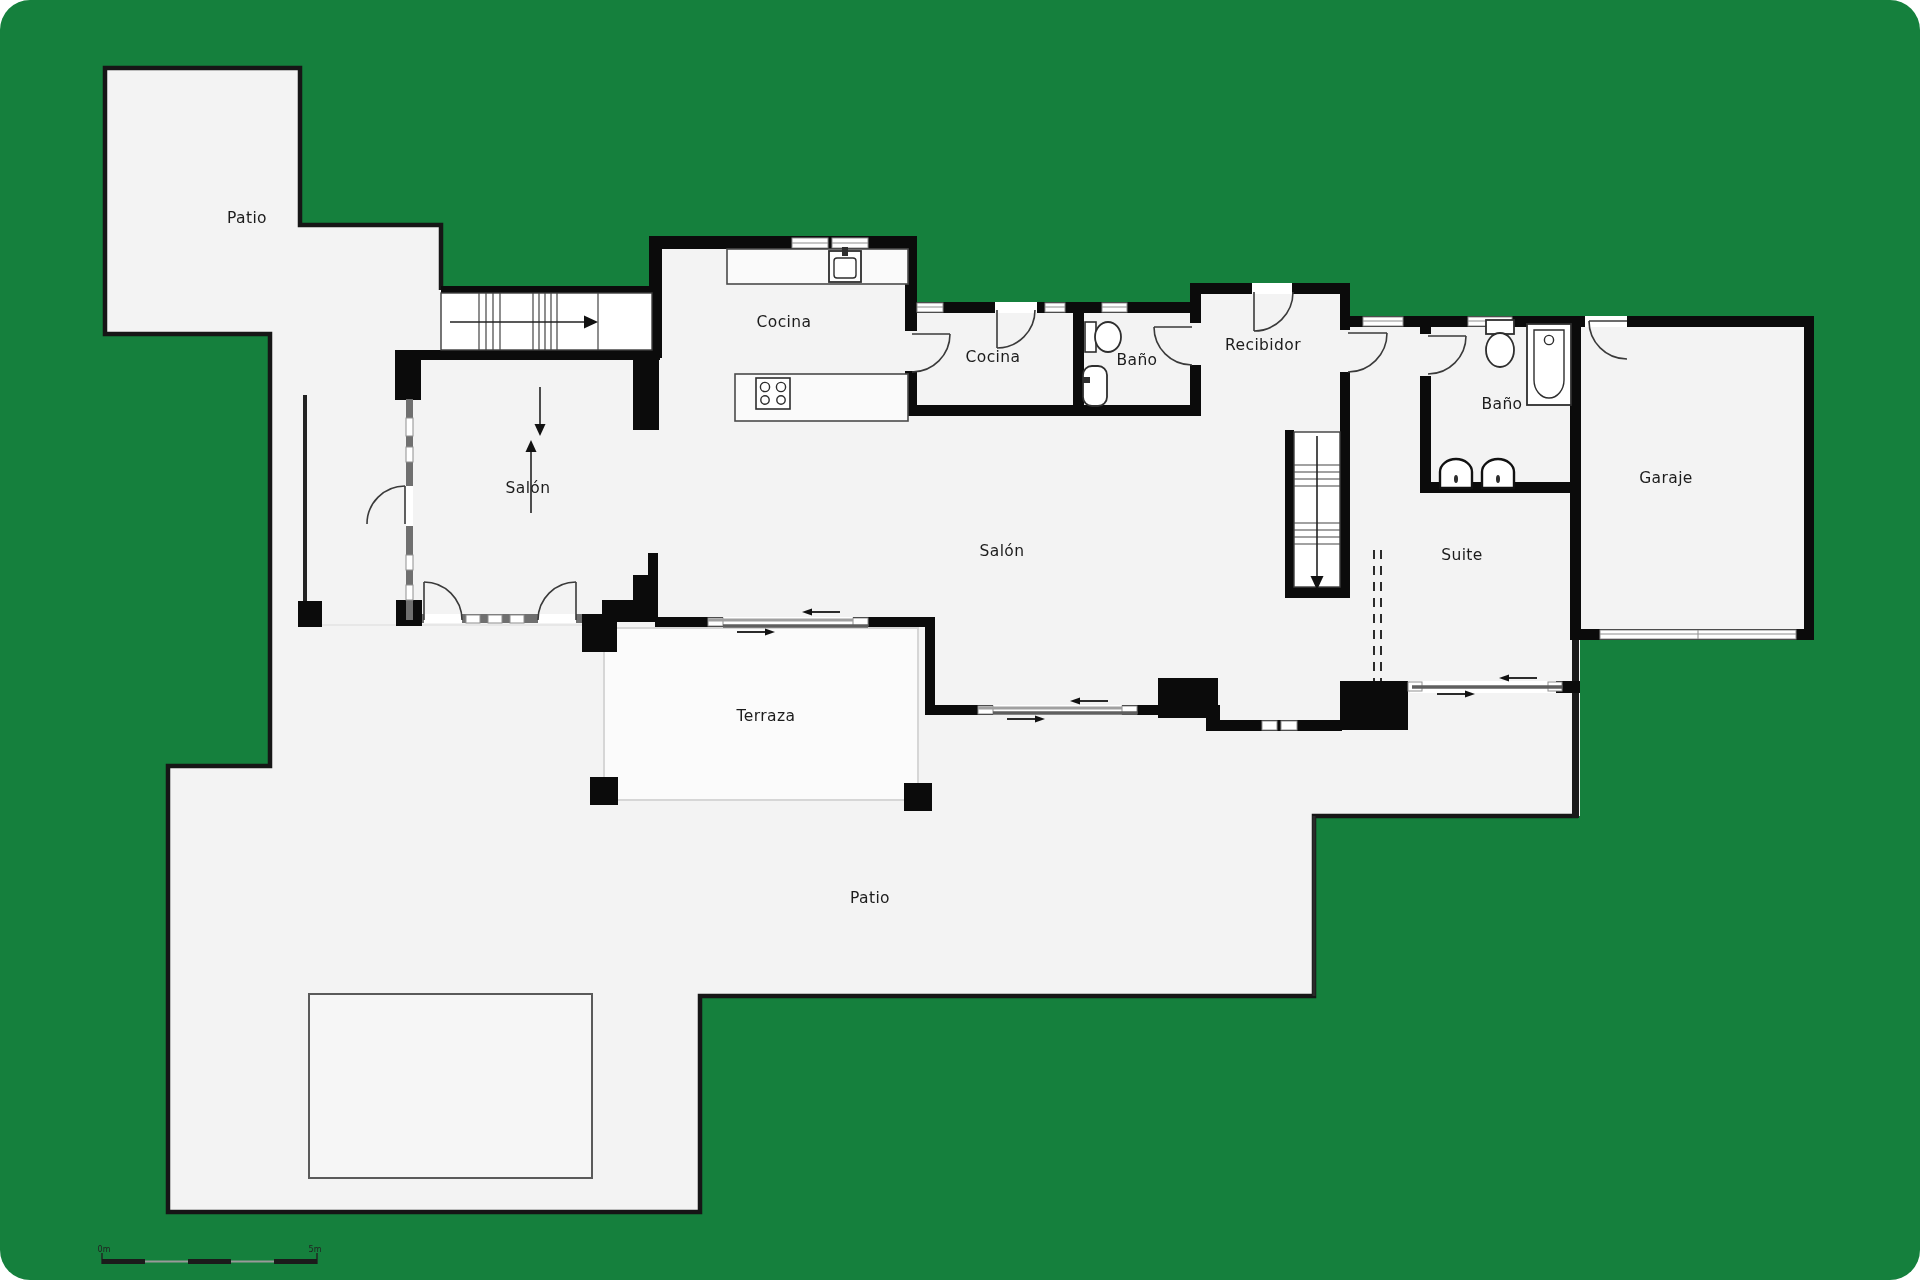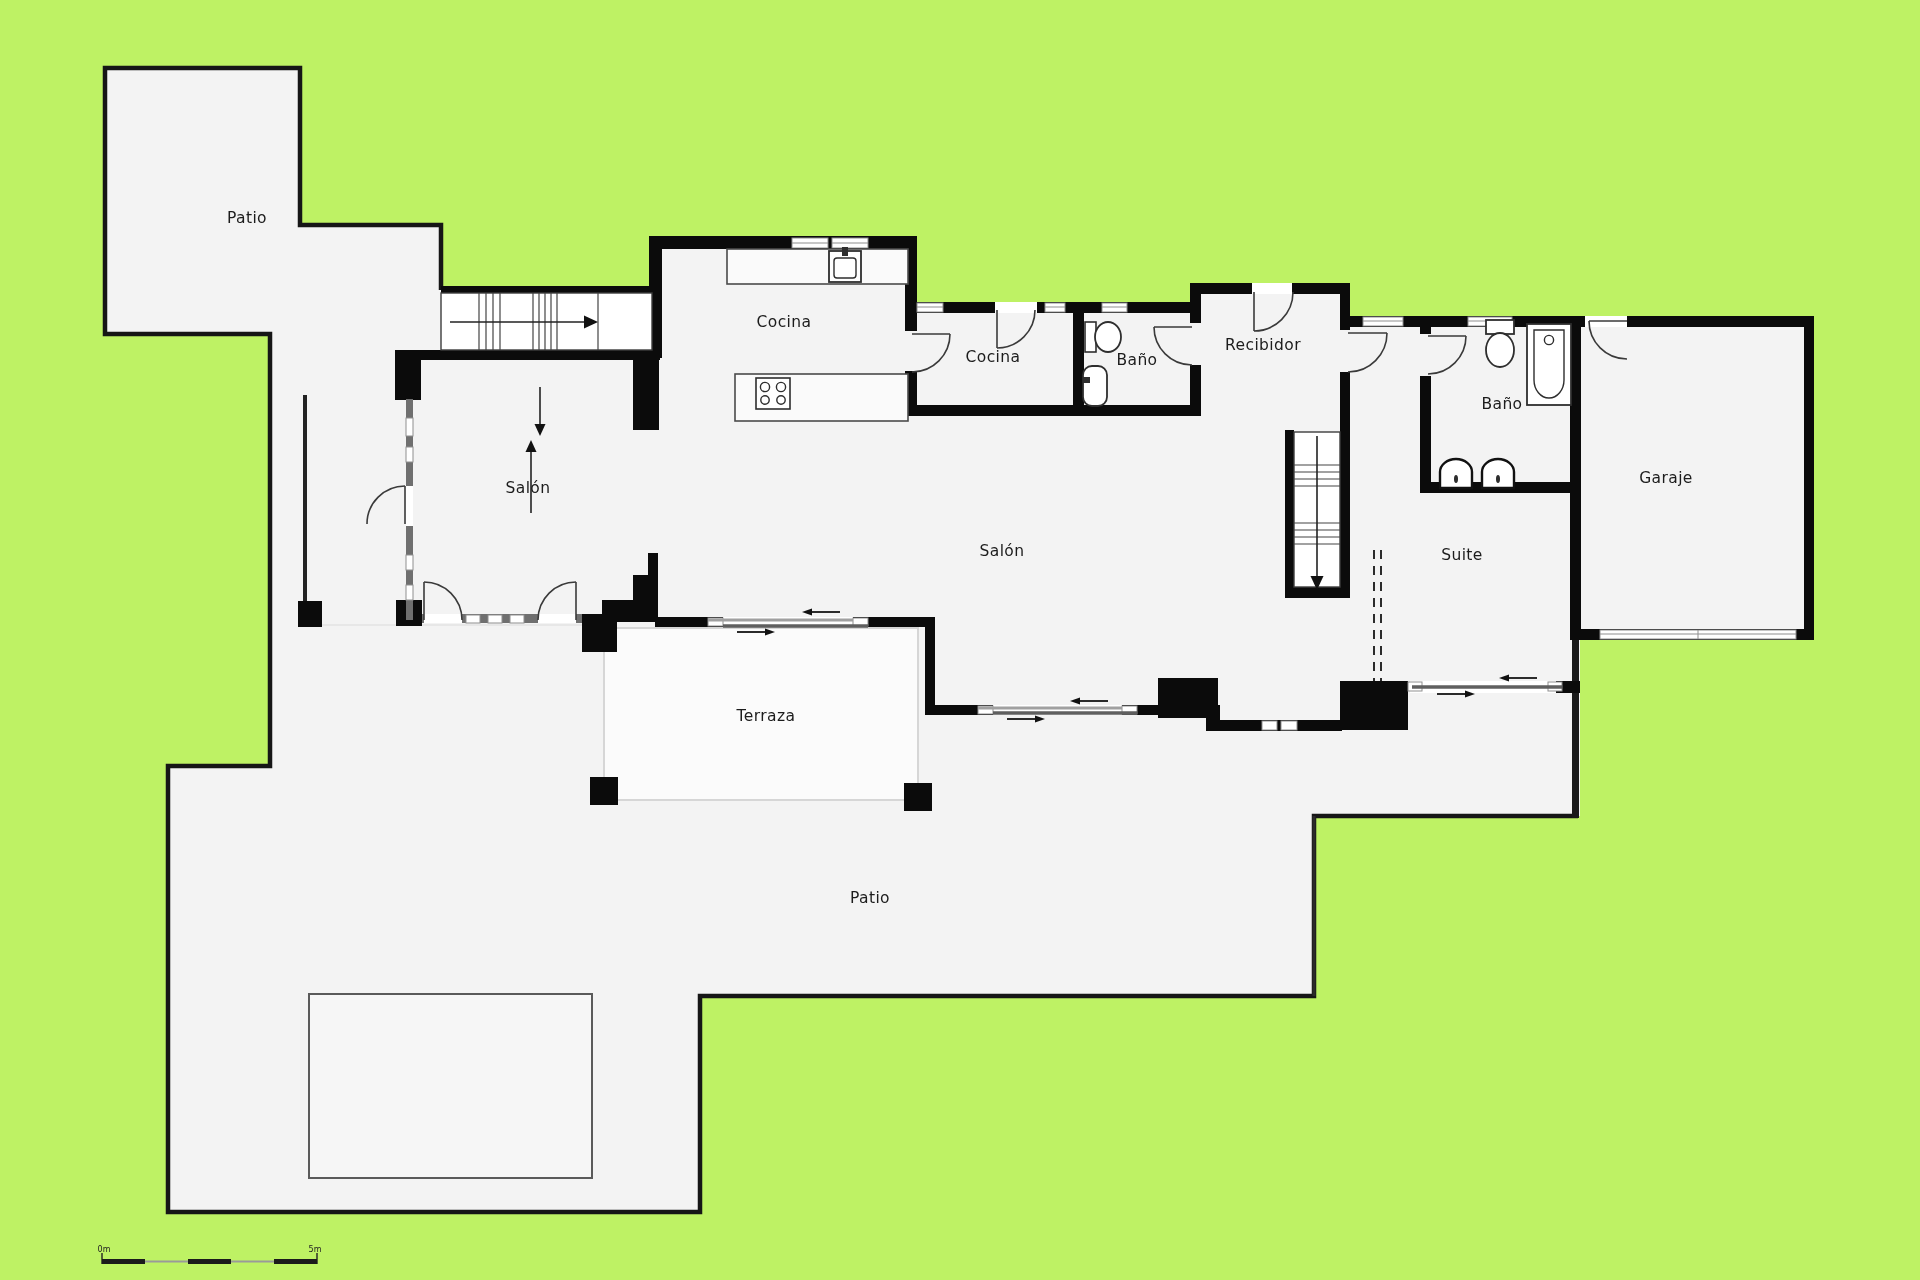--- a/index.html
+++ b/index.html
@@ -1,16 +1,16 @@
 <!DOCTYPE html>
 <html><head>
 <meta charset="utf-8">
 <style>
   html,body{margin:0;padding:0;background:#ffffff;}
-  .page{width:1920px;height:1280px;position:relative;background:#bef264;overflow:hidden;}
+  .page{width:1920px;height:1280px;position:relative;background:#15803d;overflow:hidden;border-radius:30px;}
   svg{display:block;}
   text.room-label{font-family:"DejaVu Sans","Liberation Sans",sans-serif;font-size:15.5px;fill:#1c1c1c;letter-spacing:.4px;text-anchor:middle;}
   text.scale-label{font-family:"DejaVu Sans","Liberation Sans",sans-serif;font-size:8px;fill:#222;text-anchor:middle;}
   .wall{fill:#0b0b0b;}
   .graywall{fill:#6f6f6f;}
   .thin{stroke:#161616;stroke-width:4.5;fill:none;}
   .thin2{stroke:#2a2a2a;stroke-width:3;fill:none;}
   .arc{stroke:#3a3a3a;stroke-width:1.6;fill:none;}
   .leaf{stroke:#3a3a3a;stroke-width:1.6;}
   .tread{stroke:#444;stroke-width:1.2;}

